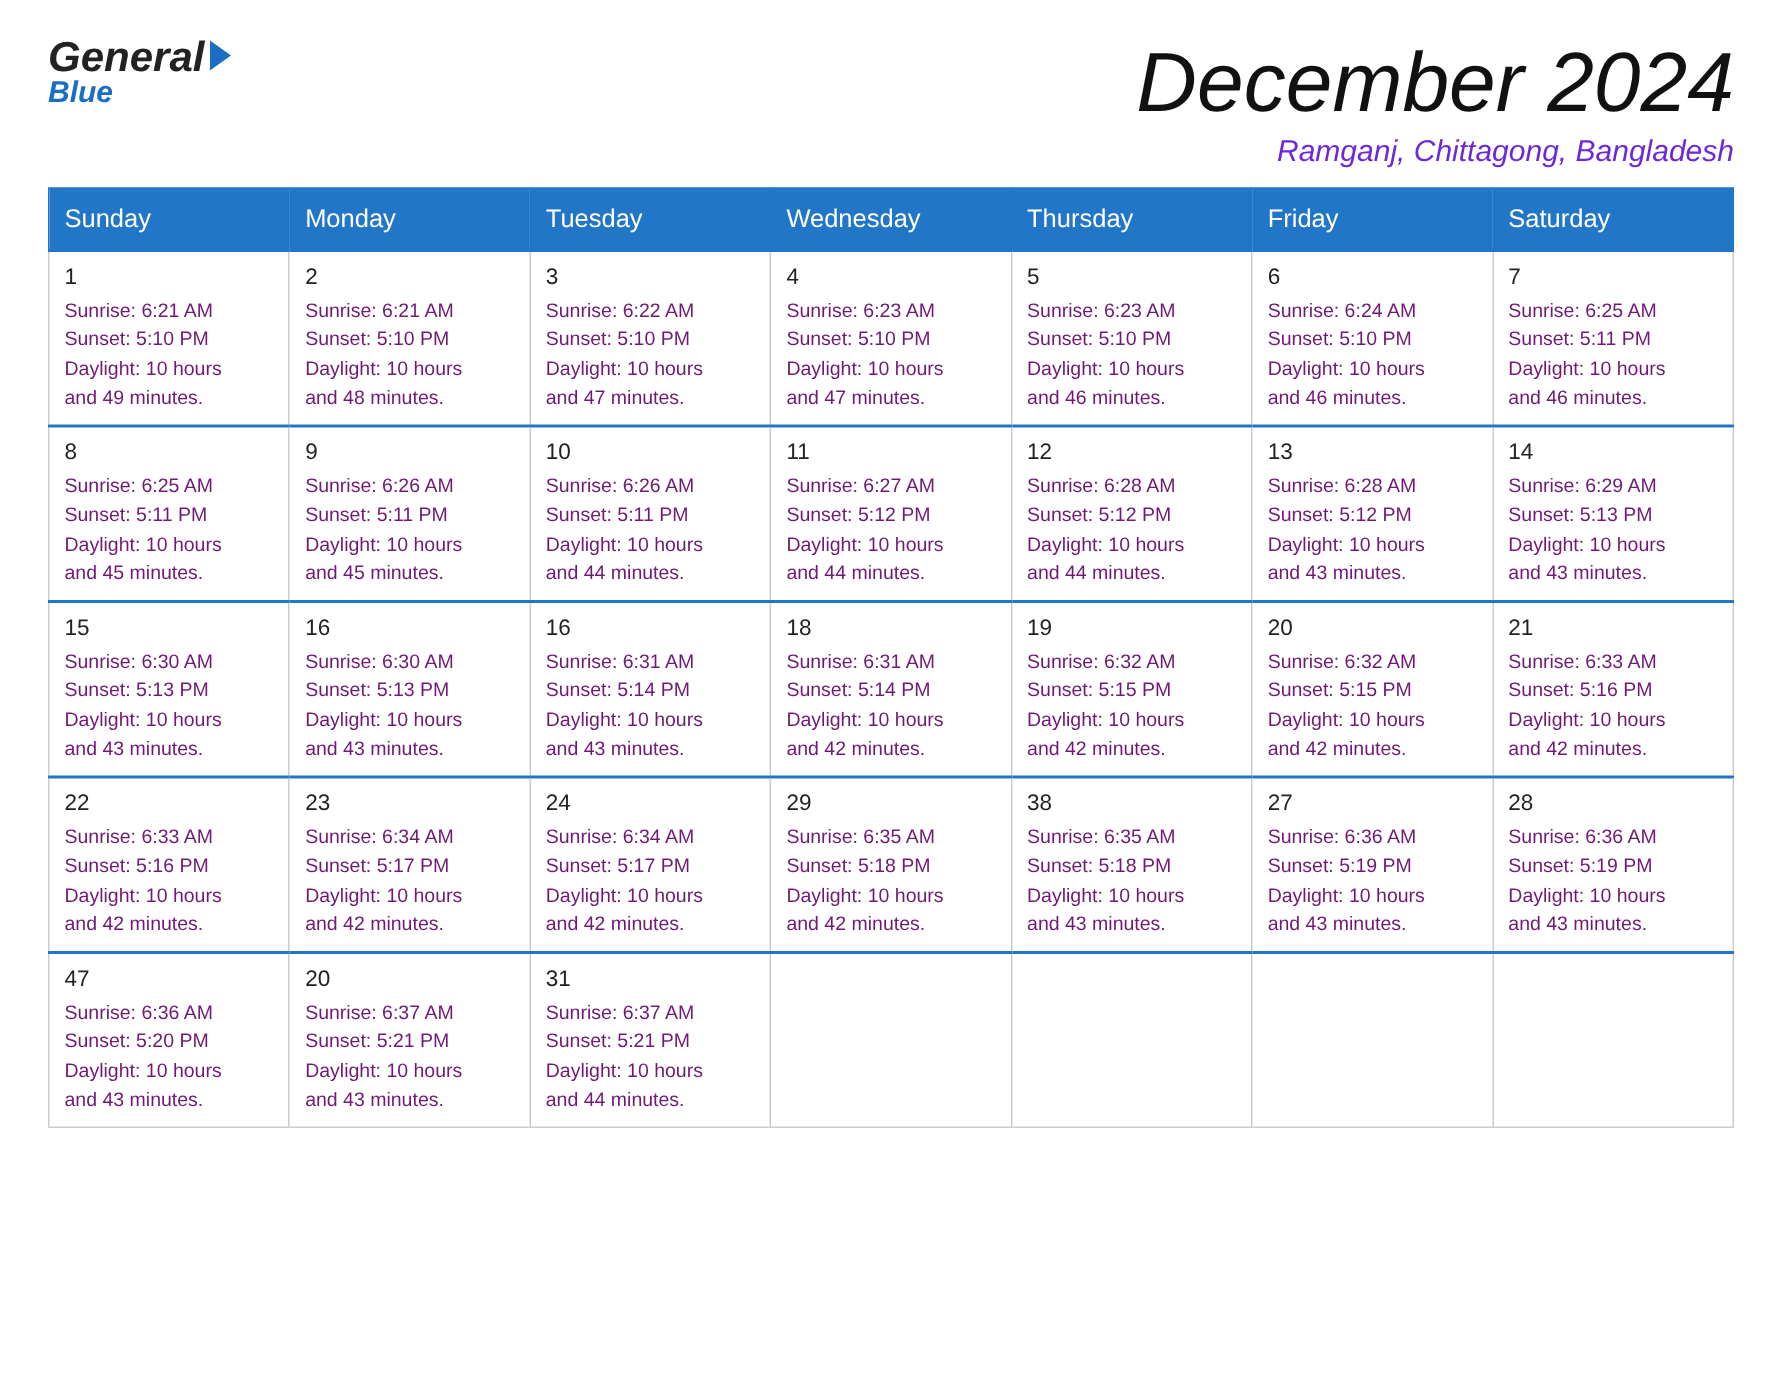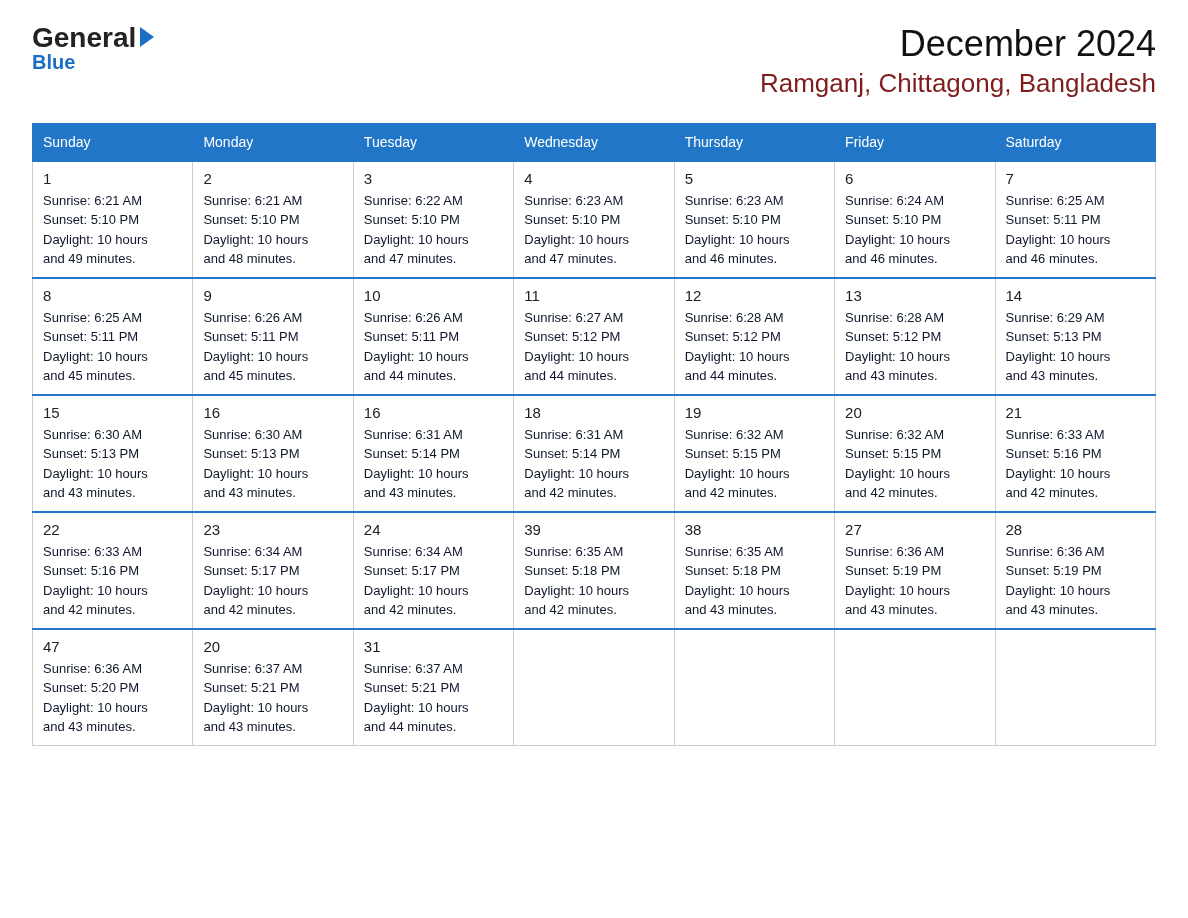--- a/index.html
+++ b/index.html
@@ -7,21 +7,22 @@
       font-family: Arial, Helvetica, sans-serif;
       background: #fff;
       padding: 24px 32px;
       width: 1188px;
       min-height: 918px;
     }
     .header {
       display: flex;
       justify-content: space-between;
       align-items: flex-start;
-      margin-bottom: 24px;
+      margin-bottom: 12px;
+      font-style: italic;
     }
     .logo {
       display: flex;
       flex-direction: column;
       align-items: flex-start;
     }
     .logo-text-general {
       font-size: 28px;
       font-weight: bold;
       color: #222;
@@ -43,39 +44,39 @@
       border-left: 14px solid #1a6fc4;
       border-top: 10px solid transparent;
       border-bottom: 10px solid transparent;
       margin-left: 4px;
       margin-bottom: 2px;
     }
     .title-area {
       text-align: right;
     }
     .month-title {
-      font-size: 36px;
+      font-size: 56px;
       font-weight: normal;
       color: #111;
       line-height: 1.1;
     }
     .location-title {
-      font-size: 26px;
-      color: #7f1d1d;
+      font-size: 20px;
+      color: #6d28d9;
       margin-top: 4px;
     }
     .calendar-table {
       width: 100%;
       border-collapse: collapse;
       margin-top: 4px;
     }
     .calendar-table th {
       background-color: #2176c7;
       color: #fff;
-      font-size: 14px;
+      font-size: 17px;
       font-weight: normal;
       padding: 10px 10px;
       text-align: left;
       border: 1px solid #2176c7;
     }
     .calendar-table td {
       vertical-align: top;
       border: 1px solid #ccc;
       border-top: 2px solid #2176c7;
       padding: 8px 10px;
@@ -89,21 +90,21 @@
     }
     .calendar-table td .day-num {
       font-size: 15px;
       font-weight: normal;
       display: block;
       margin-bottom: 4px;
     }
     .calendar-table td .day-info {
       font-size: 13px;
       line-height: 1.5;
-      color: #0f172a;
+      color: #701a75;
     }
     .empty-cell {
       background: #fff;
     }
   </style>
 </head>
 <body>
 
 <div class="header">
   <div class="logo">
@@ -229,21 +230,21 @@
         </td>
         <td>
           <span class="day-num">23</span>
           <div class="day-info">Sunrise: 6:34 AM<br>Sunset: 5:17 PM<br>Daylight: 10 hours<br>and 42 minutes.</div>
         </td>
         <td>
           <span class="day-num">24</span>
           <div class="day-info">Sunrise: 6:34 AM<br>Sunset: 5:17 PM<br>Daylight: 10 hours<br>and 42 minutes.</div>
         </td>
         <td>
-          <span class="day-num">39</span>
+          <span class="day-num">29</span>
           <div class="day-info">Sunrise: 6:35 AM<br>Sunset: 5:18 PM<br>Daylight: 10 hours<br>and 42 minutes.</div>
         </td>
         <td>
           <span class="day-num">38</span>
           <div class="day-info">Sunrise: 6:35 AM<br>Sunset: 5:18 PM<br>Daylight: 10 hours<br>and 43 minutes.</div>
         </td>
         <td>
           <span class="day-num">27</span>
           <div class="day-info">Sunrise: 6:36 AM<br>Sunset: 5:19 PM<br>Daylight: 10 hours<br>and 43 minutes.</div>
         </td>

